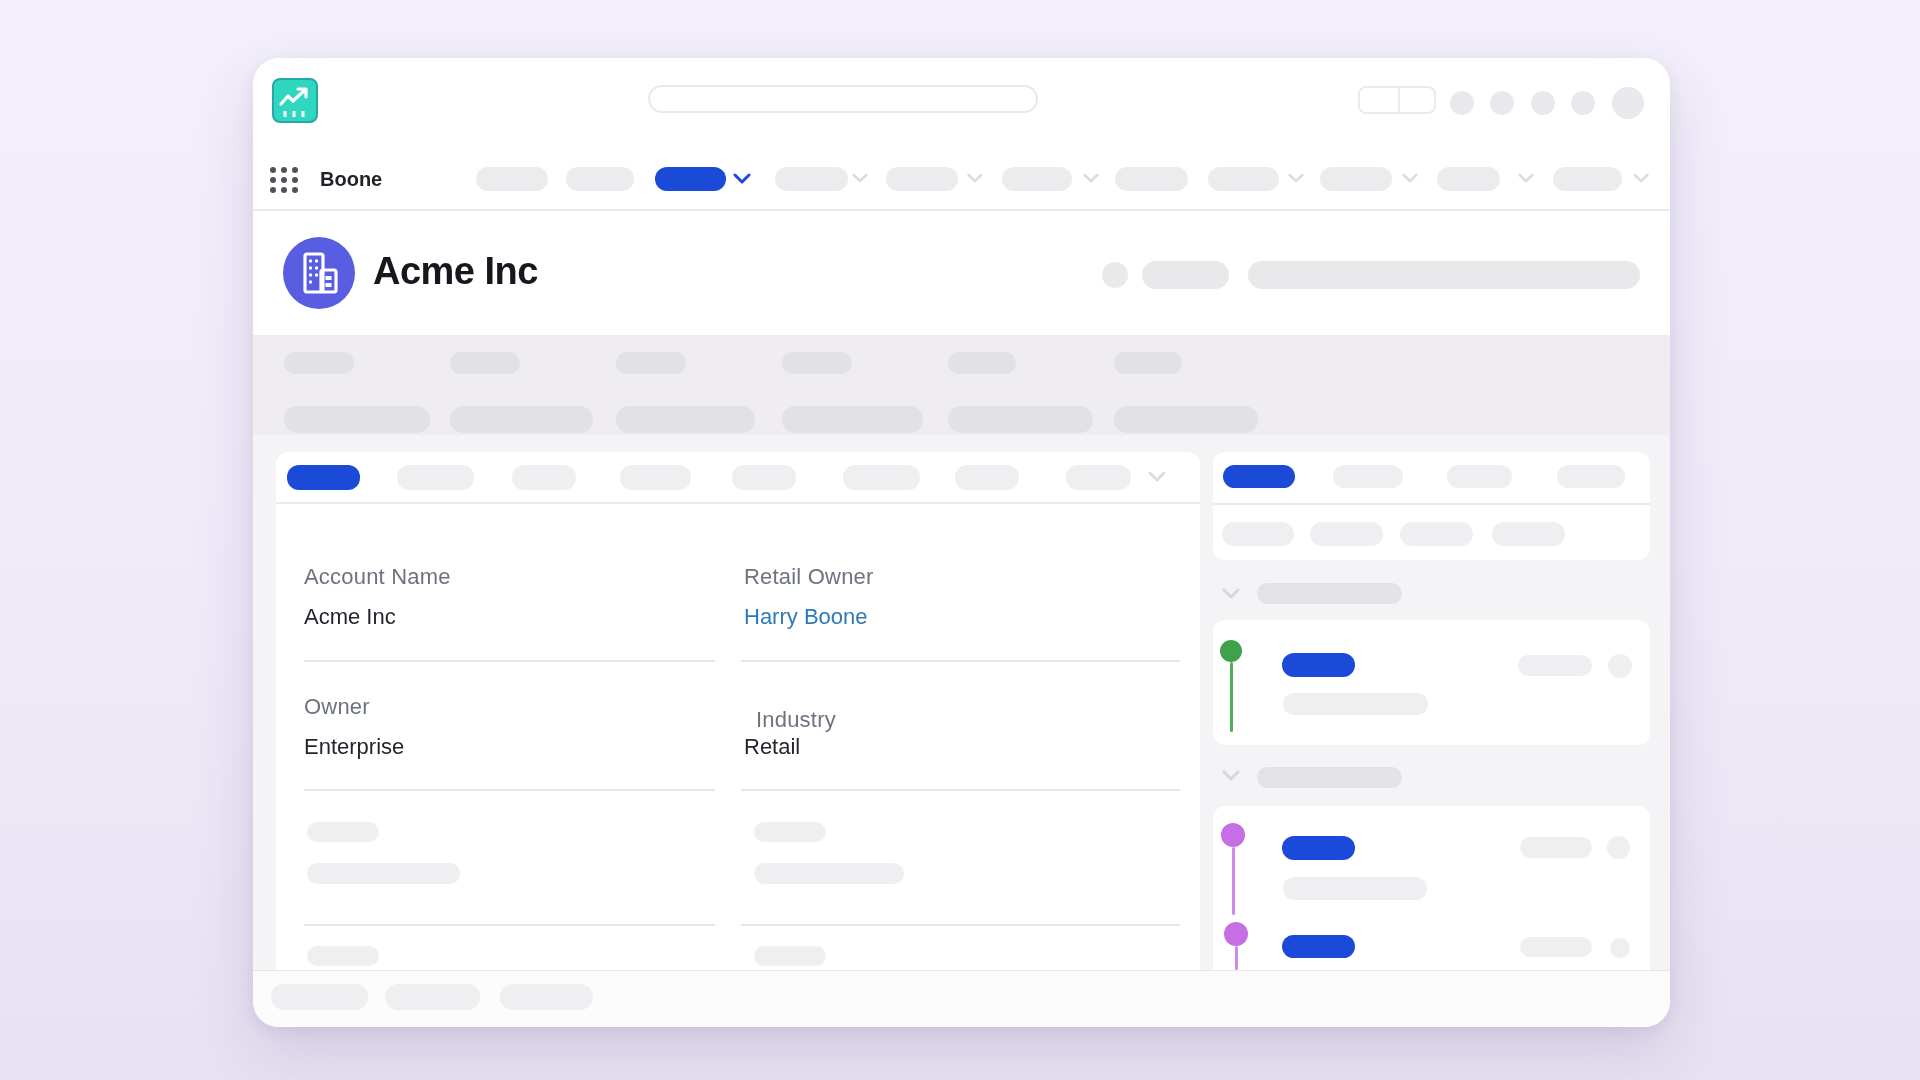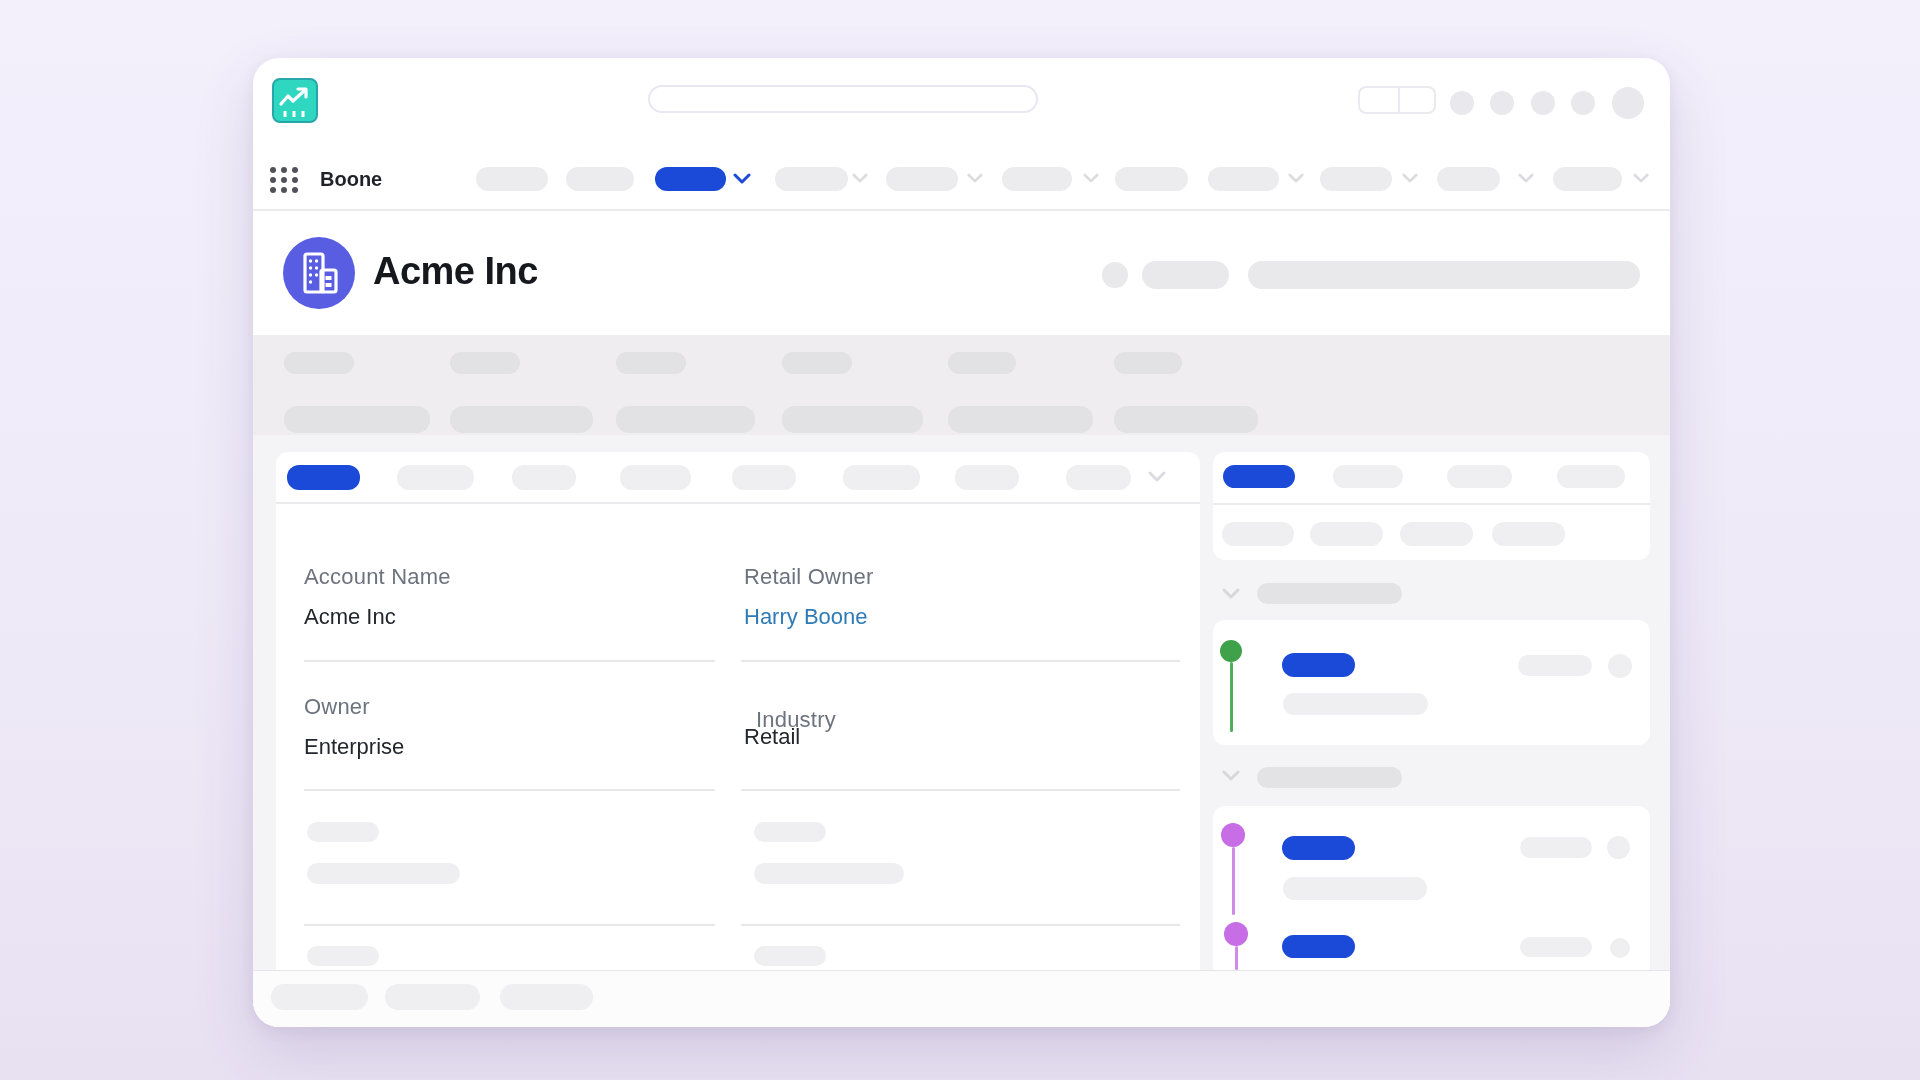--- a/index.html
+++ b/index.html
@@ -197,21 +197,21 @@
     <div class="field-label" style="left:28px;top:112px;">Account Name</div>
     <div class="field-value" style="left:28px;top:152px;">Acme Inc</div>
     <div class="field-label" style="left:468px;top:112px;">Retail Owner</div>
     <div class="field-value link" style="left:468px;top:152px;">Harry Boone</div>
     <div class="field-rule" style="left:28px;top:208px;width:411px;"></div>
     <div class="field-rule" style="left:465px;top:208px;width:439px;"></div>
 
     <div class="field-label" style="left:28px;top:242px;">Owner</div>
     <div class="field-value" style="left:28px;top:282px;">Enterprise</div>
     <div class="field-label" style="left:480px;top:242px;margin-top:13px;">Industry</div>
-    <div class="field-value" style="left:468px;top:272px;">Retail</div>
+    <div class="field-value" style="left:468px;top:282px;">Retail</div>
     <div class="field-rule" style="left:28px;top:337px;width:411px;"></div>
     <div class="field-rule" style="left:465px;top:337px;width:439px;"></div>
 
     <div class="ph soft" style="left:31px;top:370px;width:72px;height:20px;"></div>
     <div class="ph soft" style="left:31px;top:411px;width:153px;height:21px;"></div>
     <div class="ph soft" style="left:478px;top:370px;width:72px;height:20px;"></div>
     <div class="ph soft" style="left:478px;top:411px;width:150px;height:21px;"></div>
     <div class="field-rule" style="left:28px;top:472px;width:411px;"></div>
     <div class="field-rule" style="left:465px;top:472px;width:439px;"></div>
 

